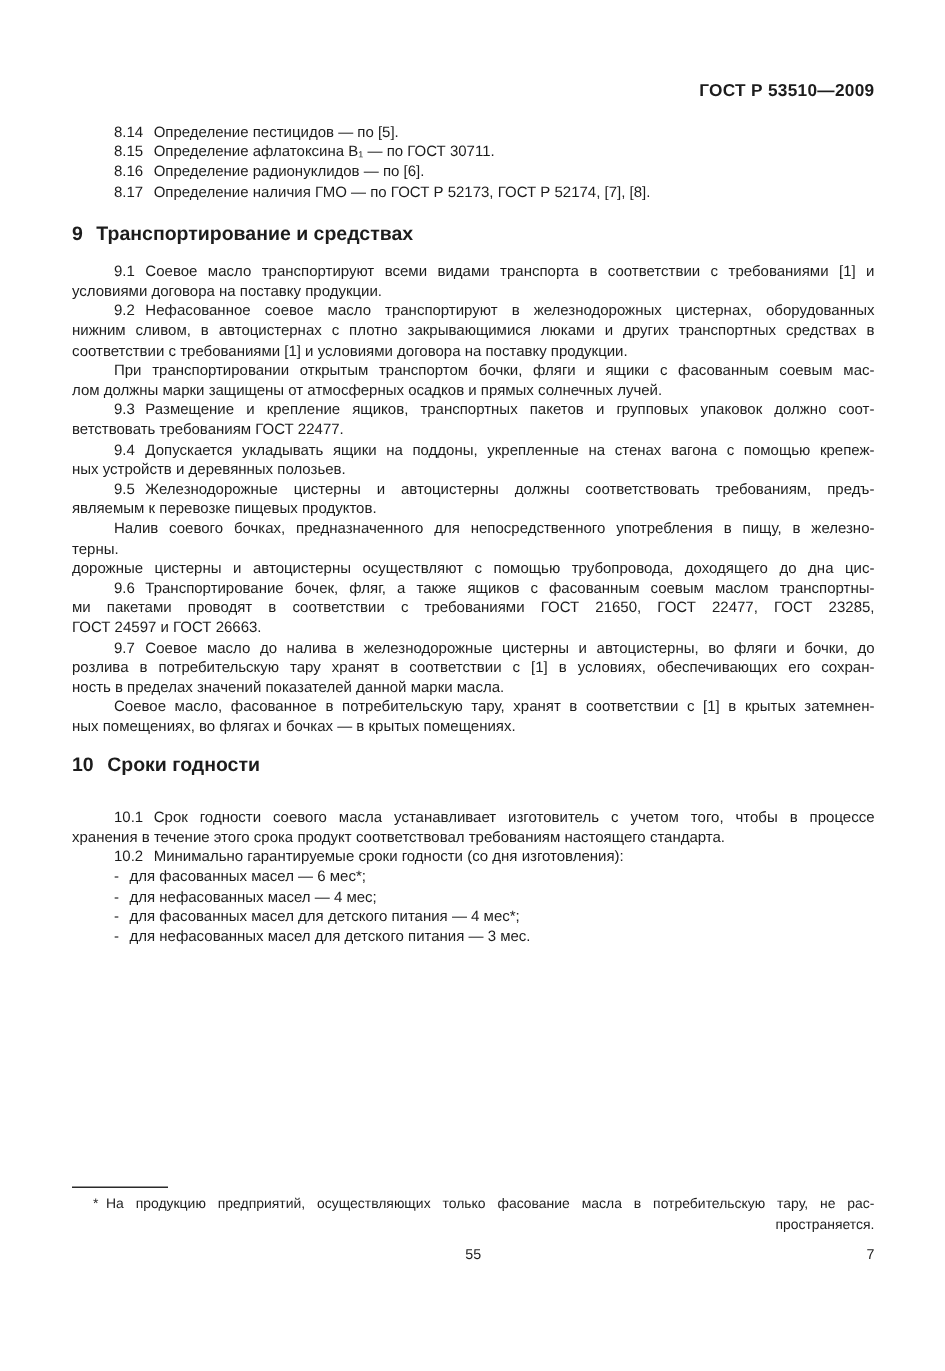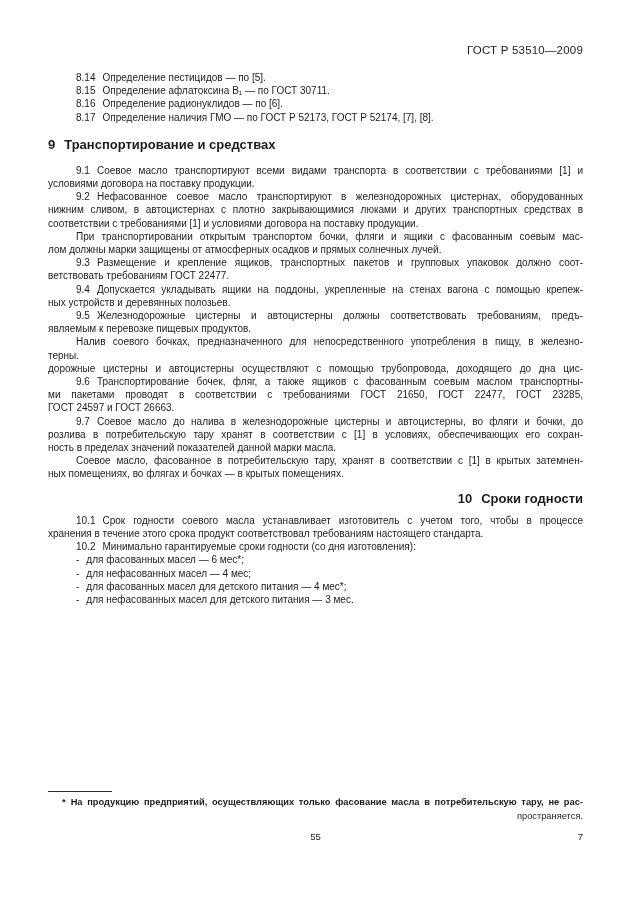--- a/index.html
+++ b/index.html
@@ -12,23 +12,23 @@
     font-family: "Liberation Sans", sans-serif;
     overflow: hidden;
   }
   .content {
     position: absolute;
     left: 48px;
     top: 0;
     width: 535px;
   }
   .doc-header {
-    padding-top: 44px;
+    padding-top: 55px;
     text-align: right;
-    font-weight: normal;
+    font-weight: bold;
     font-size: 11.5px;
     line-height: 12px;
     letter-spacing: 0.2px;
     margin-bottom: 15px;
   }
   .line {
     font-size: 10px;
     line-height: 13.2px;
     white-space: normal;
   }
@@ -39,37 +39,37 @@
   }
   .num { margin-right: 7px; }
   .h {
     font-weight: bold;
     font-size: 13px;
     line-height: 15px;
     margin-top: 13px;
     margin-bottom: 12px;
   }
   .h .hnum { margin-right: 9px; }
-  .h.h10 { margin-top: 10px; margin-bottom: 8px; text-align: right; }
+  .h.h10 { margin-top: 10px; margin-bottom: 22px; }
   .footnote-rule {
     position: absolute;
     left: 48px;
     top: 791px;
     width: 64px;
     height: 0;
     border-top: 1px solid #2a2a2a;
   }
   .footnote {
     position: absolute;
     left: 48px;
     top: 796px;
     width: 535px;
   }
   .footnote .line { font-size: 9.3px; line-height: 13.8px; text-align: right; }
-  .footnote .line.indent { padding-left: 14px; font-weight: bold; }
+  .footnote .line.indent { padding-left: 14px; }
   .footnote .num { margin-right: 5px; }
   .pagenum-center, .pagenum-right {
     position: absolute;
     left: 48px;
     top: 831px;
     width: 535px;
     font-size: 9.5px;
     line-height: 12px;
   }
   .pagenum-center { text-align: center; }

